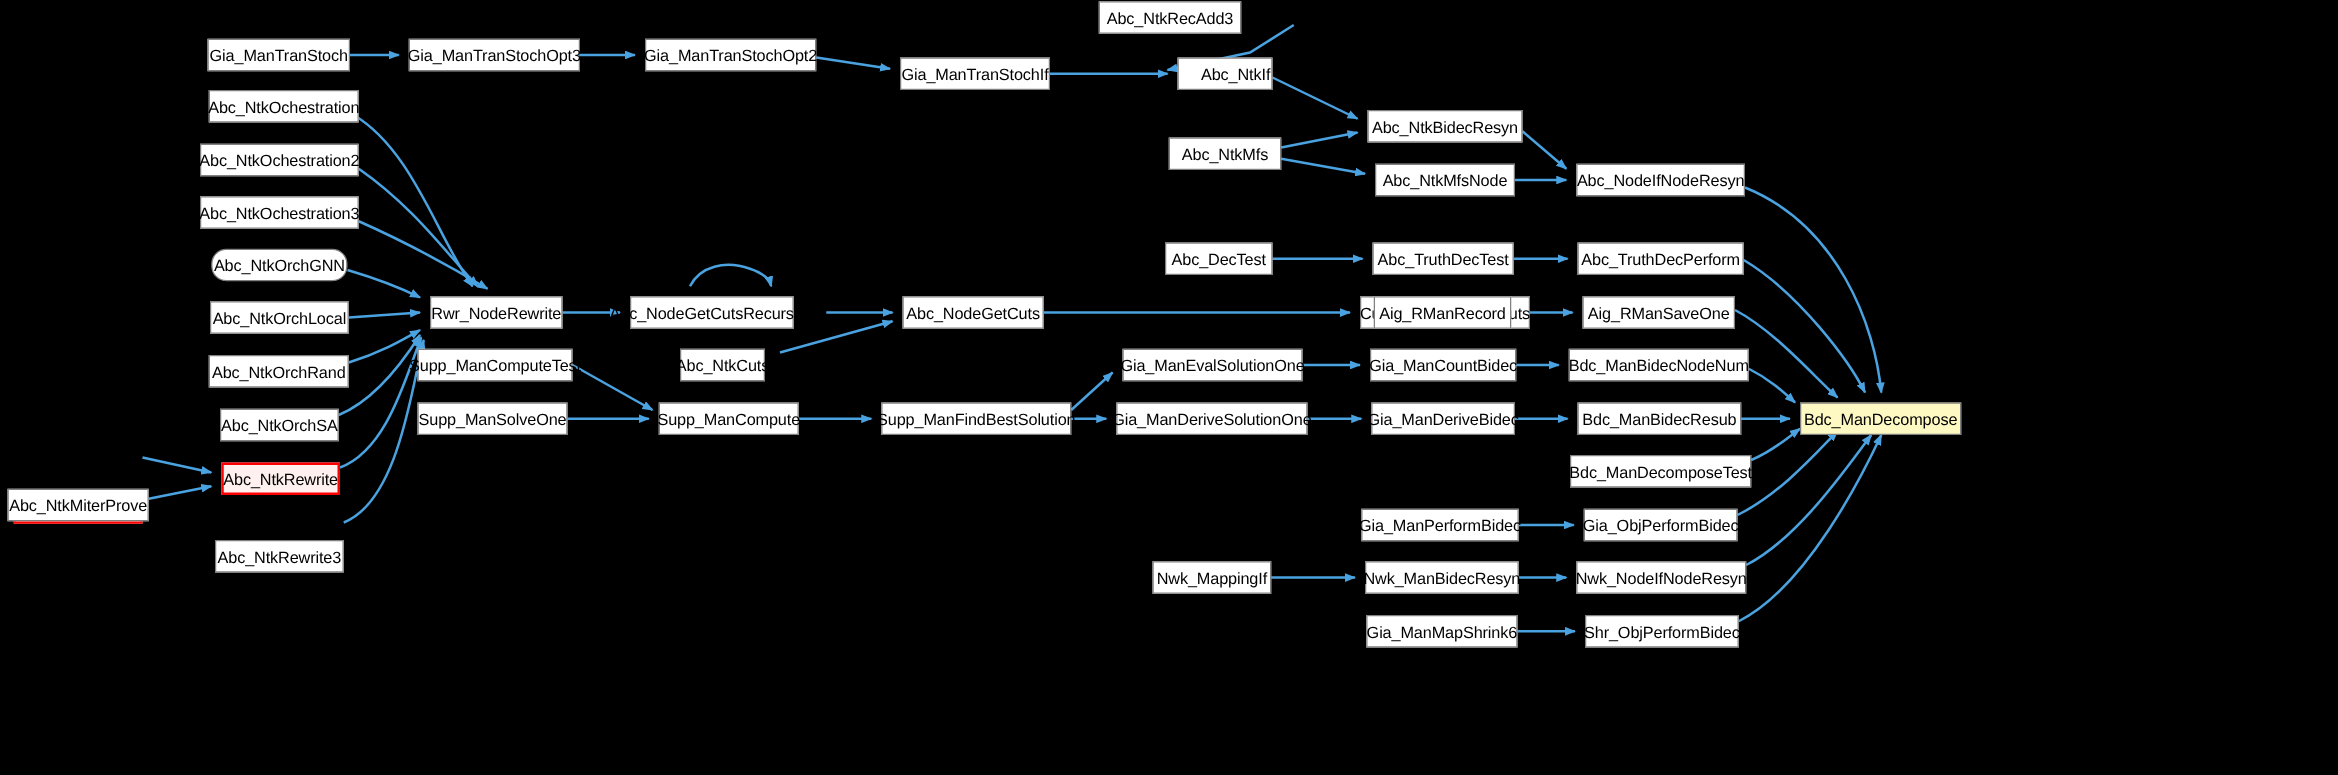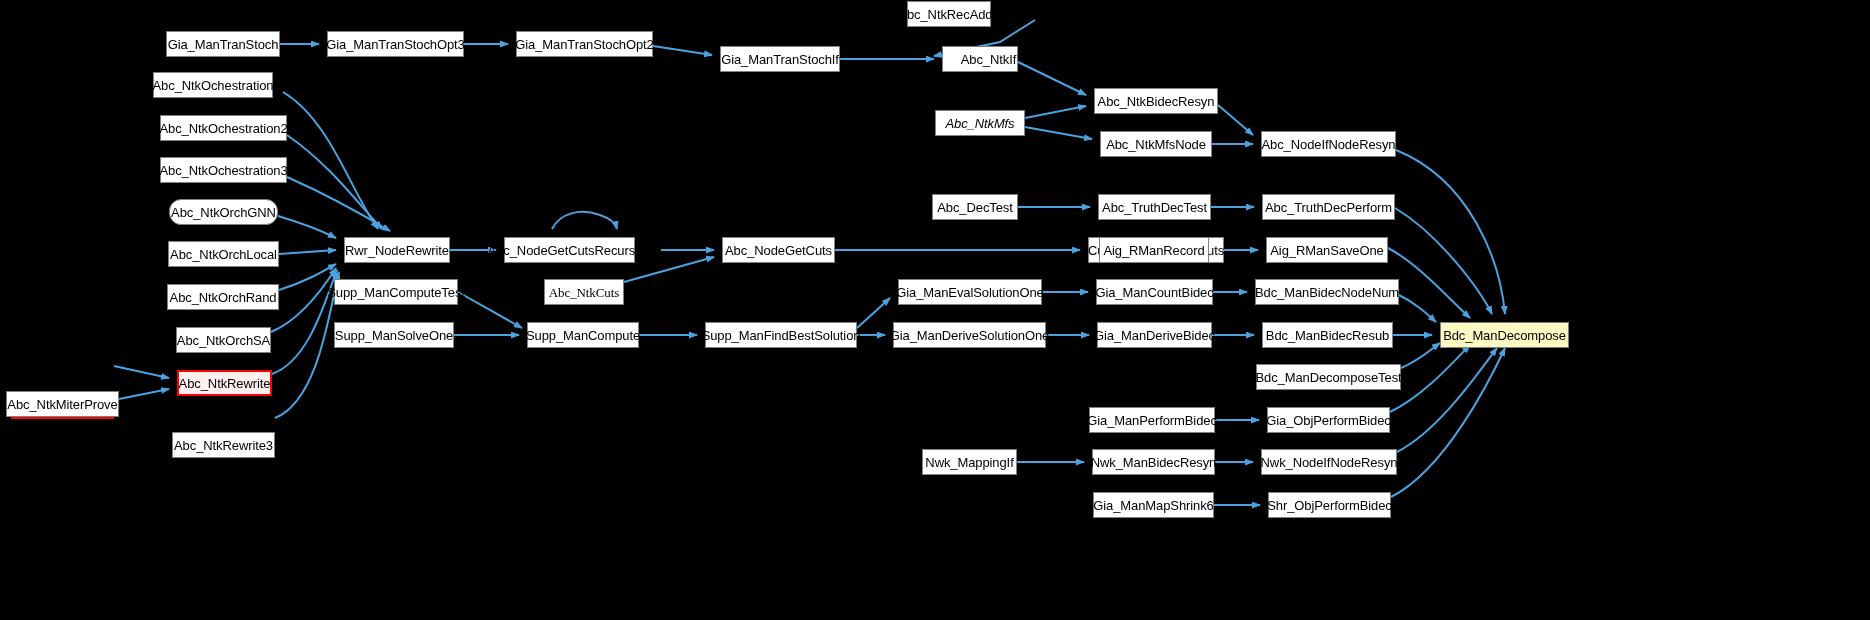--- a/index.html
+++ b/index.html
@@ -110,45 +110,45 @@
         <path d="M1017,462 L1084,462" fill="none" stroke="#4aa3e0" stroke-width="2" marker-end="url(#arrow)"></path>
         <path d="M1215,462 L1253,462" fill="none" stroke="#4aa3e0" stroke-width="2" marker-end="url(#arrow)"></path>
         <path d="M1214,505 L1260,505" fill="none" stroke="#4aa3e0" stroke-width="2" marker-end="url(#arrow)"></path>
       </g>
   </svg>
   <div id="node-layer">
       <div class="node" style="left: 166px; top: 31px; width: 114px; height: 26px;">Gia_ManTranStoch</div>
       <div class="node" style="left: 327px; top: 31px; width: 137px; height: 26px;">Gia_ManTranStochOpt3</div>
       <div class="node" style="left: 516px; top: 31px; width: 137px; height: 26px;">Gia_ManTranStochOpt2</div>
       <div class="node" style="left: 720px; top: 46px; width: 120px; height: 26px;">Gia_ManTranStochIf</div>
-      <div class="node" style="left: 907px; top: 1px; width: 84px; height: 26px;">Abc_NtkRecAdd3</div>
+      <div class="node" style="left: 879px; top: 1px; width: 114px; height: 26px;">Abc_NtkRecAdd3</div>
       <div class="node" style="left: 942px; top: 46px; width: 76px; height: 26px; padding-left: 24px;">Abc_NtkIf</div>
       <div class="node" style="left: 1094px; top: 88px; width: 124px; height: 26px;">Abc_NtkBidecResyn</div>
-      <div class="node" style="left: 935px; top: 110px; width: 90px; height: 26px; font-style: italic;">Abc_NtkMfs</div>
+      <div class="node" style="left: 935px; top: 110px; width: 90px; height: 26px;">Abc_NtkMfs</div>
       <div class="node" style="left: 1100px; top: 131px; width: 112px; height: 26px;">Abc_NtkMfsNode</div>
       <div class="node" style="left: 1261px; top: 131px; width: 135px; height: 26px;">Abc_NodeIfNodeResyn</div>
-      <div class="node" style="left: 153px; top: 72px; width: 120px; height: 26px;">Abc_NtkOchestration</div>
+      <div class="node" style="left: 167px; top: 72px; width: 120px; height: 26px;">Abc_NtkOchestration</div>
       <div class="node" style="left: 160px; top: 115px; width: 127px; height: 26px;">Abc_NtkOchestration2</div>
       <div class="node" style="left: 160px; top: 157px; width: 127px; height: 26px;">Abc_NtkOchestration3</div>
       <div class="node" style="left: 169px; top: 199px; width: 109px; height: 26px; border-radius: 12px;">Abc_NtkOrchGNN</div>
       <div class="node" style="left: 168px; top: 241px; width: 111px; height: 26px;">Abc_NtkOrchLocal</div>
       <div class="node" style="left: 167px; top: 284px; width: 112px; height: 26px;">Abc_NtkOrchRand</div>
       <div class="node" style="left: 176px; top: 327px; width: 95px; height: 26px;">Abc_NtkOrchSA</div>
       <div class="node highlight" style="left: 11px; top: 349px; width: 103px; height: 26px; margin-top: 44px;">Abc_NtkIvyProve</div>
       <div class="node highlight" style="left: 177px; top: 370px; width: 95px; height: 26px;">Abc_NtkRewrite</div>
       <div class="node" style="left: 6px; top: 391px; width: 113px; height: 26px;">Abc_NtkMiterProve</div>
       <div class="node" style="left: 172px; top: 432px; width: 103px; height: 26px;">Abc_NtkRewrite3</div>
       <div class="node" style="left: 344px; top: 237px; width: 106px; height: 26px;">Rwr_NodeRewrite</div>
       <div class="node" style="left: 504px; top: 237px; width: 131px; height: 26px;">Abc_NodeGetCutsRecursive</div>
       <div class="node" style="left: 722px; top: 237px; width: 113px; height: 26px;">Abc_NodeGetCuts</div>
       <div class="node" style="left: 1088px; top: 237px; width: 136px; height: 26px;">Cut_NodeComputeCuts</div>
       <div class="node" style="left: 1099px; top: 237px; width: 110px; height: 26px;">Aig_RManRecord</div>
       <div class="node" style="left: 1266px; top: 237px; width: 122px; height: 26px; text-align: center;">Aig_RManSaveOne</div>
       <div class="node" style="left: 334px; top: 279px; width: 124px; height: 26px;">Supp_ManComputeTest</div>
-      <div class="node" style="left: 544px; top: 279px; width: 80px; height: 26px; font-family: Liberation Serif, serif;">Abc_NtkCuts</div>
+      <div class="node" style="left: 544px; top: 279px; width: 68px; height: 26px;">Abc_NtkCuts</div>
       <div class="node" style="left: 932px; top: 194px; width: 86px; height: 26px;">Abc_DecTest</div>
       <div class="node" style="left: 1098px; top: 194px; width: 113px; height: 26px;">Abc_TruthDecTest</div>
       <div class="node" style="left: 1262px; top: 194px; width: 133px; height: 26px;">Abc_TruthDecPerform</div>
       <div class="node" style="left: 898px; top: 279px; width: 144px; height: 26px;">Gia_ManEvalSolutionOne</div>
       <div class="node" style="left: 1096px; top: 279px; width: 117px; height: 26px;">Gia_ManCountBidec</div>
       <div class="node" style="left: 1255px; top: 279px; width: 144px; height: 26px;">Bdc_ManBidecNodeNum</div>
       <div class="node" style="left: 334px; top: 322px; width: 120px; height: 26px;">Supp_ManSolveOne</div>
       <div class="node" style="left: 527px; top: 322px; width: 112px; height: 26px;">Supp_ManCompute</div>
       <div class="node" style="left: 705px; top: 322px; width: 152px; height: 26px;">Supp_ManFindBestSolution</div>
       <div class="node" style="left: 893px; top: 322px; width: 153px; height: 26px;">Gia_ManDeriveSolutionOne</div>

